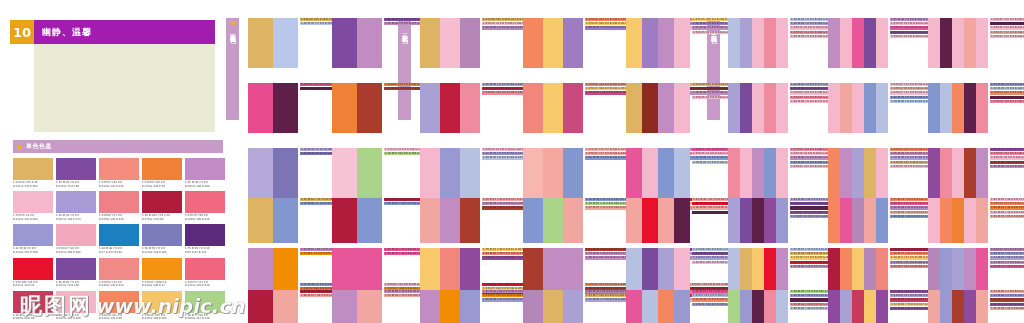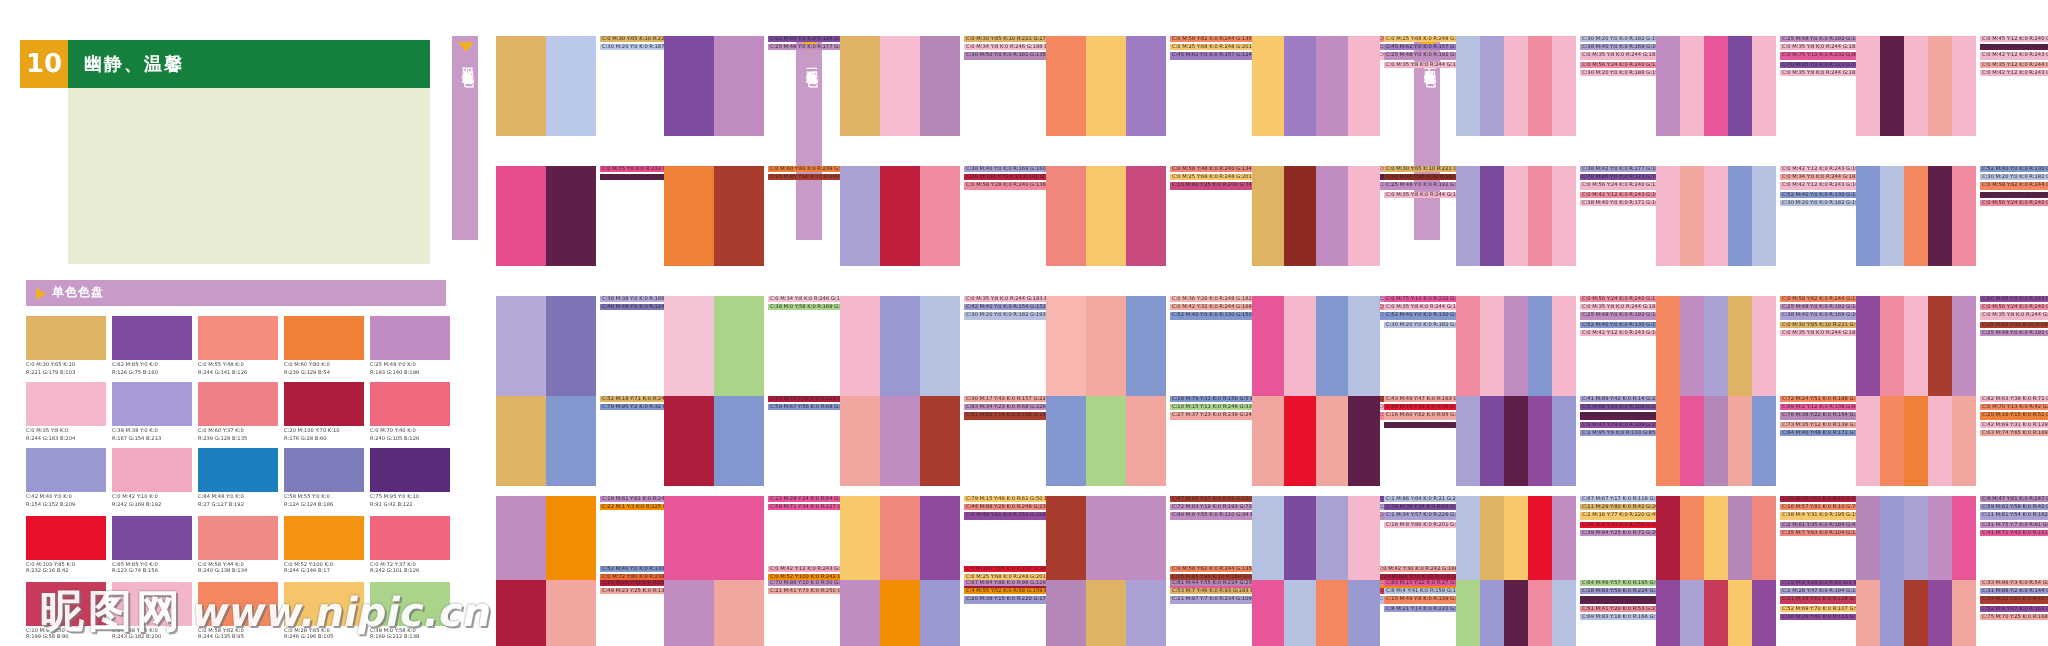--- a/index.html
+++ b/index.html
@@ -14,21 +14,21 @@
 
   
   .left-panel{position:absolute;left:10px;top:20px;width:215px;height:295px;}
   .title-row{display:flex;height:24px;width:205px;}
   .num-badge{
     width:24px;height:24px;background:#e8a317;color:#ffffff;
     font-size:13px;font-weight:bold;display:flex;align-items:center;
     justify-content:center;line-height:1;
   }
   .title-bar{
-    flex:1;background:#15803d;color:#ffffff;display:flex;align-items:center;
+    flex:1;background:#a21caf;color:#ffffff;display:flex;align-items:center;
     padding-left:8px;font-size:9px;font-weight:bold;letter-spacing:1px;
   }
   .mood-area{
     position:absolute;left:24px;top:24px;width:181px;height:88px;
     background:#e9ebd5;
   }
 
   .sub-head{
     position:absolute;left:13px;top:140px;width:205px;height:13px;
     background:#c89ac8;display:flex;align-items:center;padding-left:5px;

